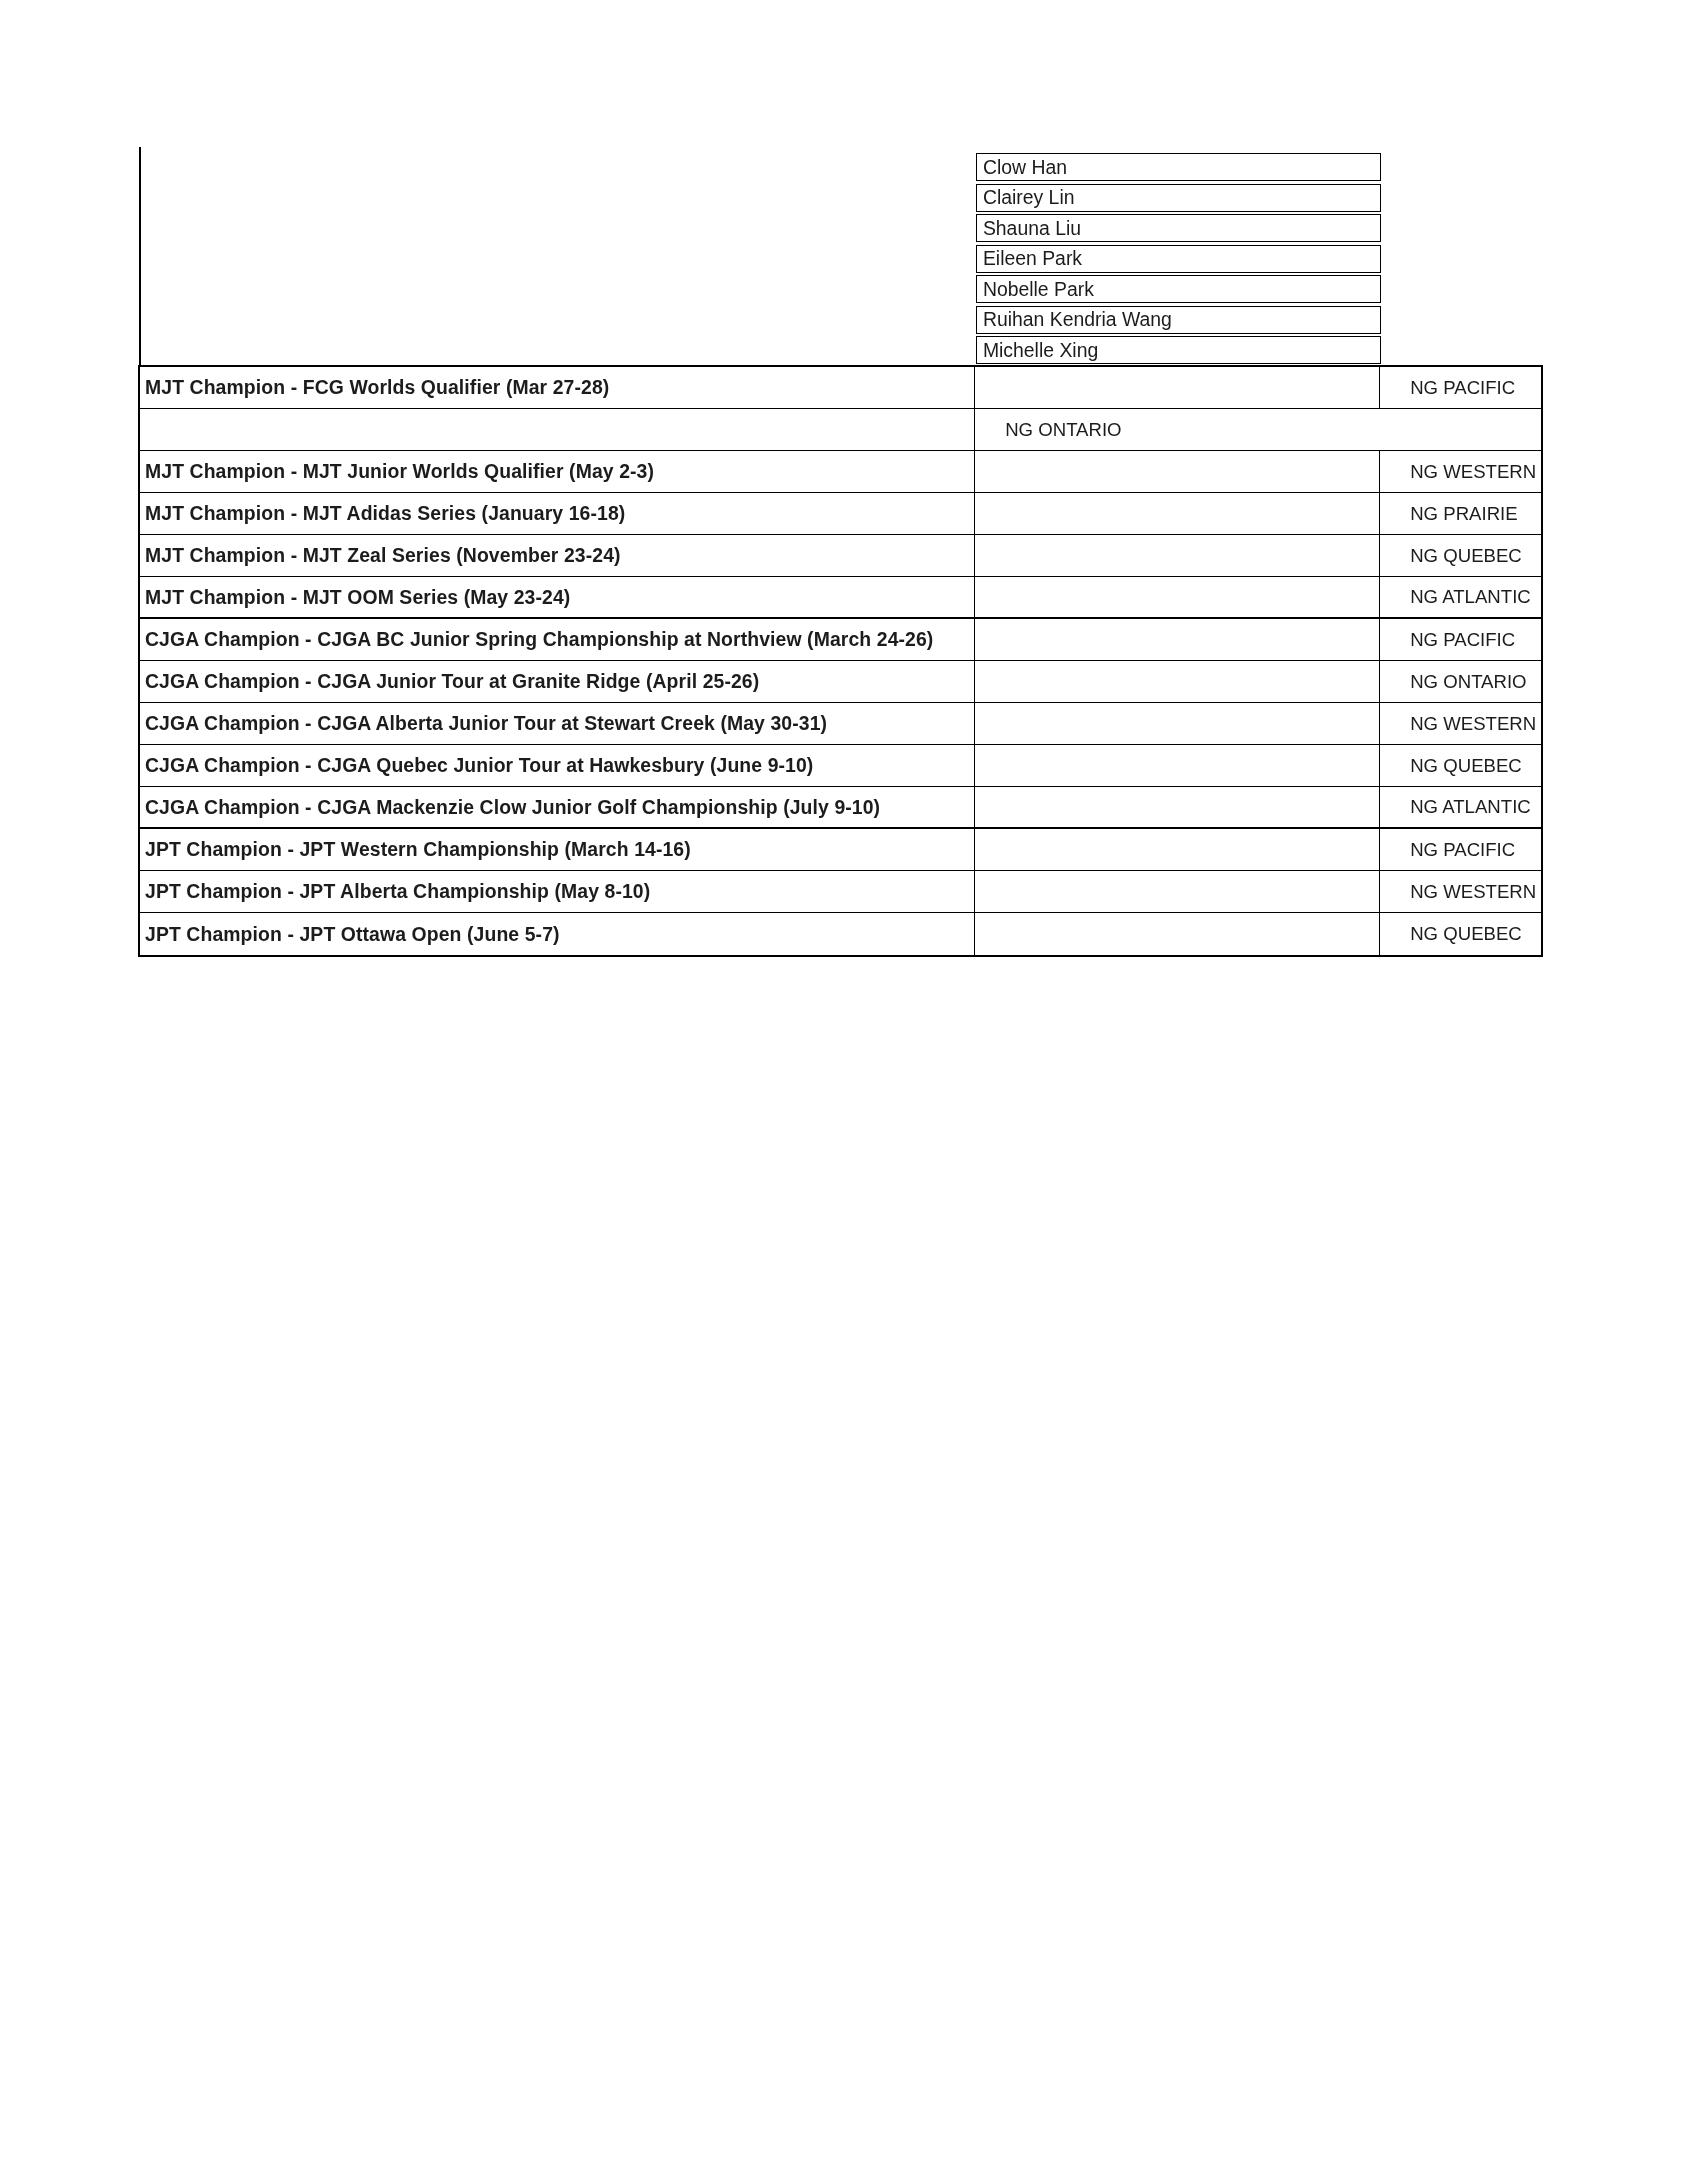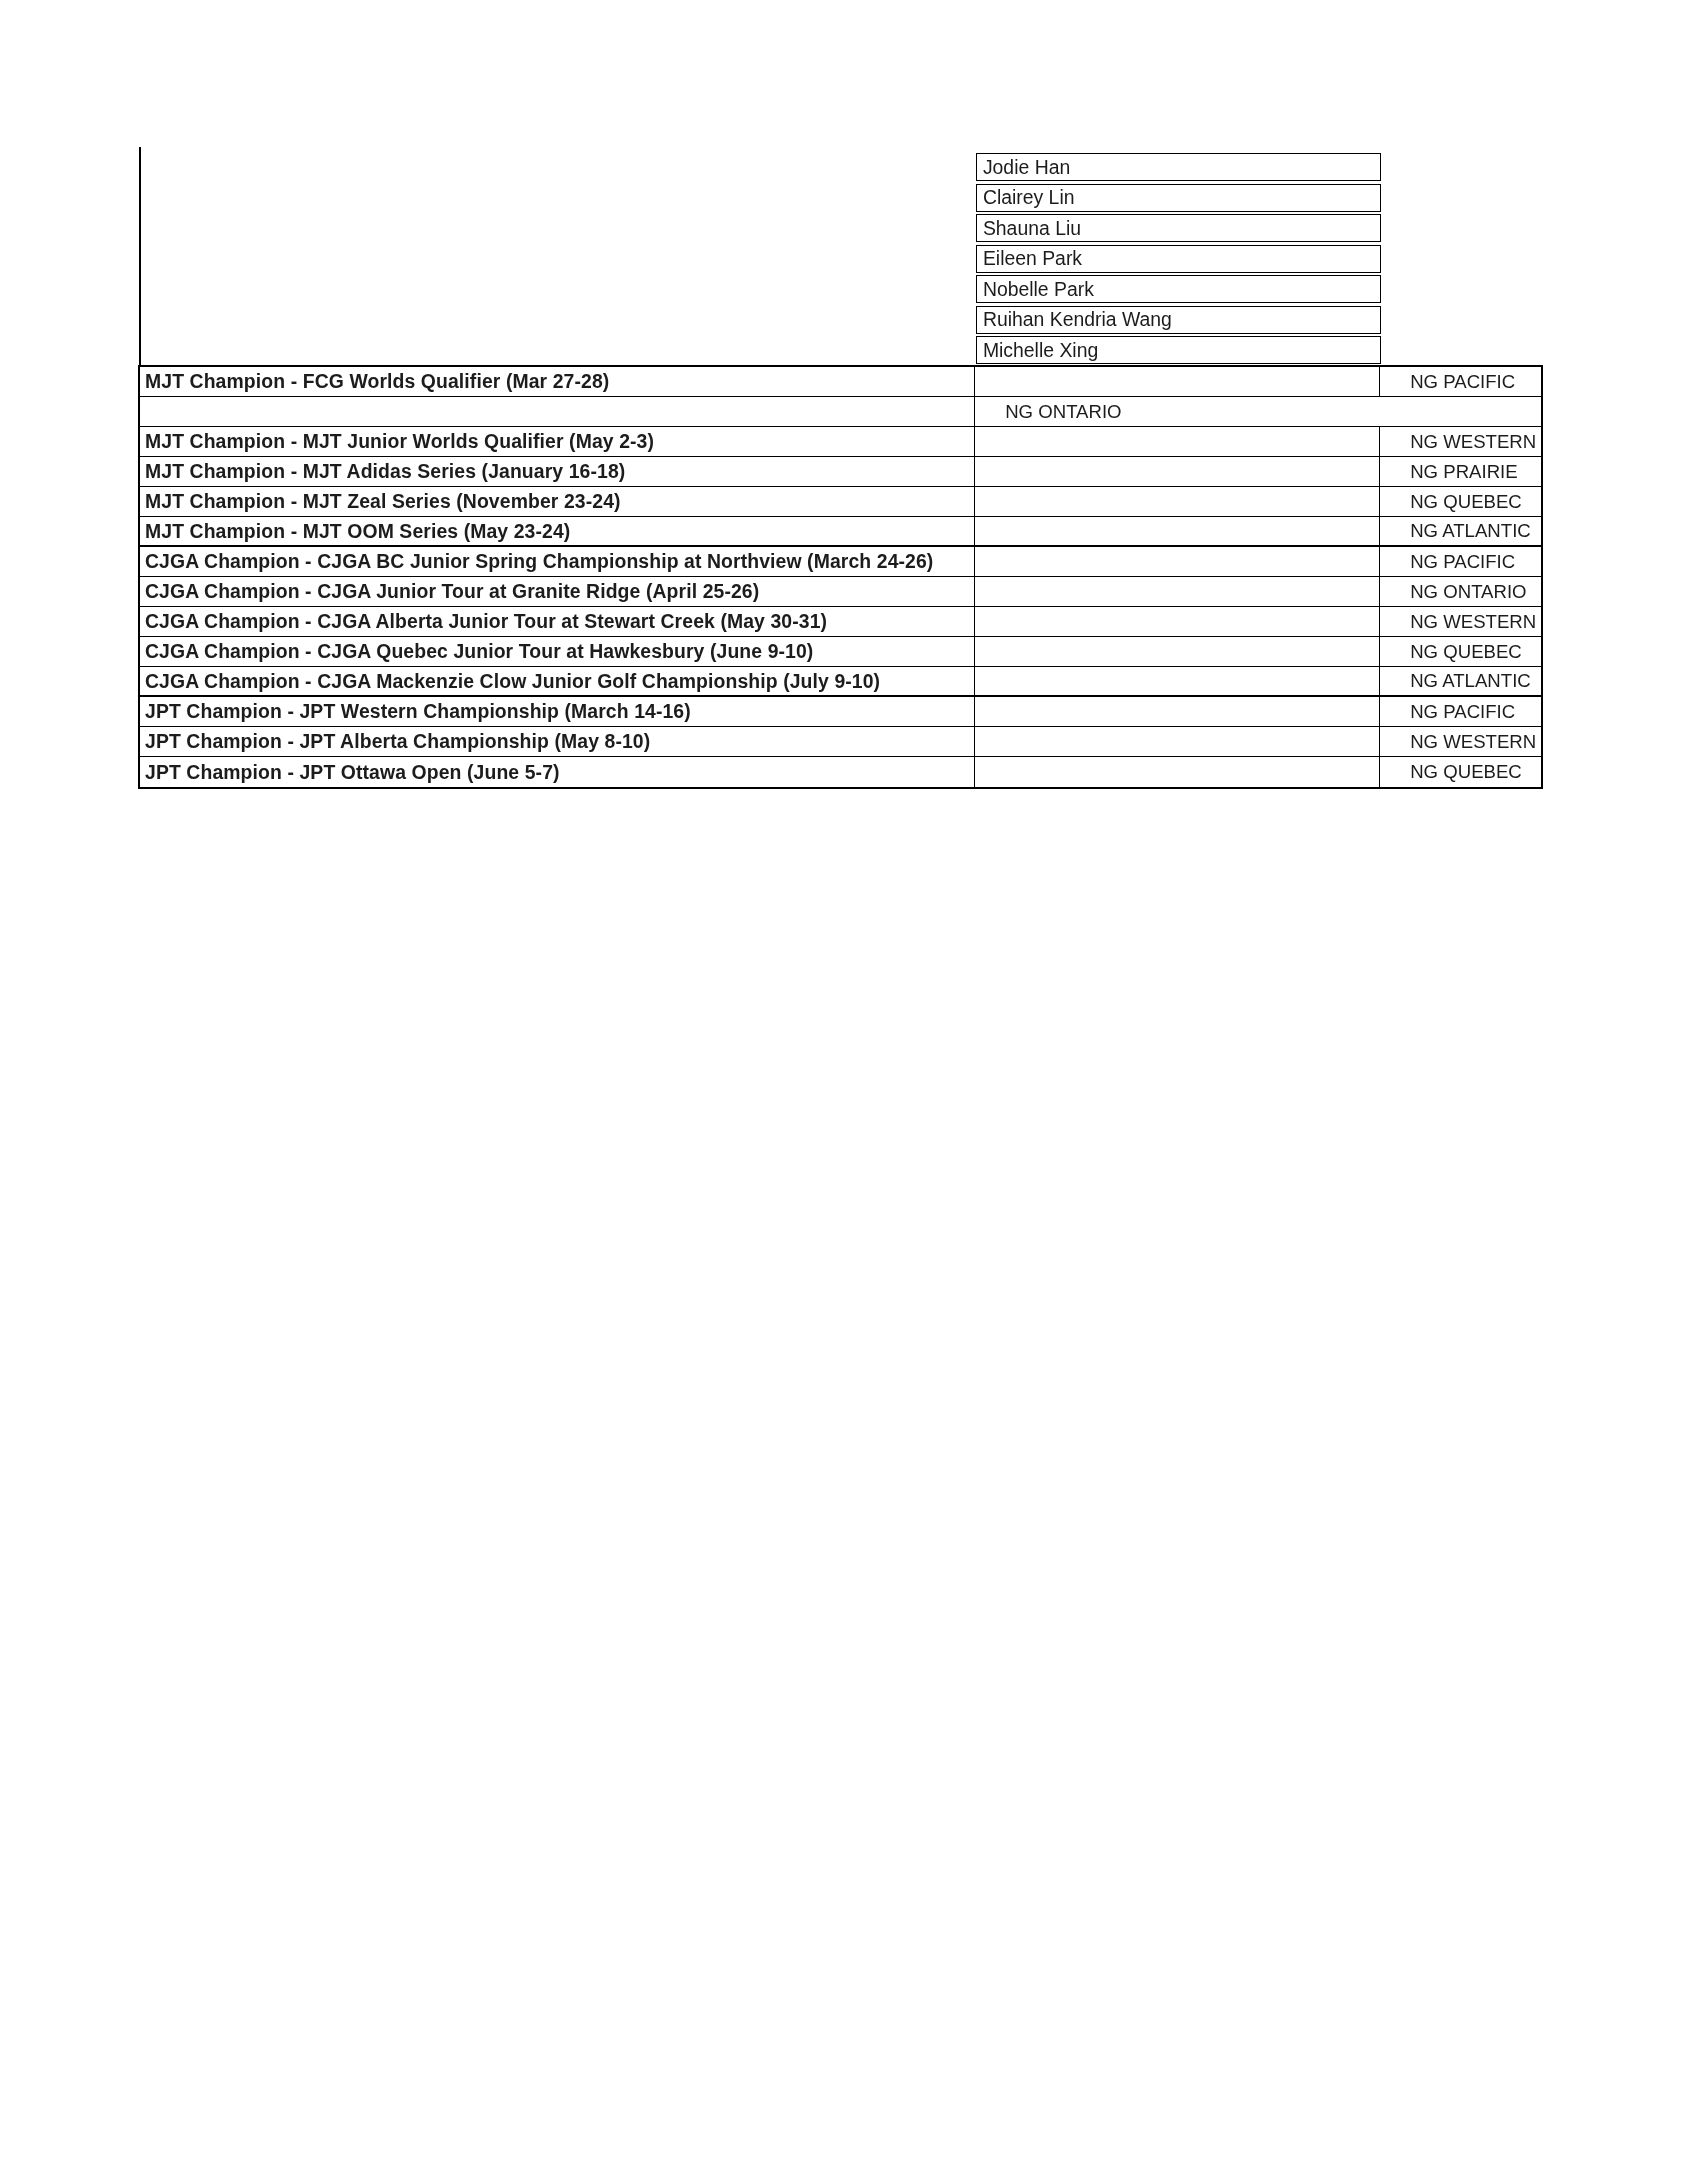--- a/index.html
+++ b/index.html
@@ -33,21 +33,21 @@
   
   .table {
     position:absolute; left:138px; top:365px;
     width:1405px;
     border:2.5px solid #000;
     background:#fff;
   }
   .row {
     display:grid;
     grid-template-columns:835px 405px 160px;
-    height:30px;
+    height:42px;
     border-bottom:1.7px solid #000;
   }
   .row.group-end { border-bottom:2.5px solid #000; }
   .row.last { border-bottom:none; }
   .cell {
     display:flex; align-items:center;
     overflow:hidden; white-space:nowrap;
   }
   .cell.event {
     border-right:1.7px solid #000;
@@ -63,21 +63,21 @@
   }
 </style>
 </head>
 <body>
 
 <div class="sheet">
 
   <div class="left-rule"></div>
 
   <div class="names-block">
-    <div class="name-cell">Jodie Han</div>
+    <div class="name-cell">Clow Han</div>
     <div class="name-cell">Clairey Lin</div>
     <div class="name-cell">Shauna Liu</div>
     <div class="name-cell">Eileen Park</div>
     <div class="name-cell">Nobelle Park</div>
     <div class="name-cell">Ruihan Kendria Wang</div>
     <div class="name-cell">Michelle Xing</div>
   </div>
 
   <div class="table">
 

